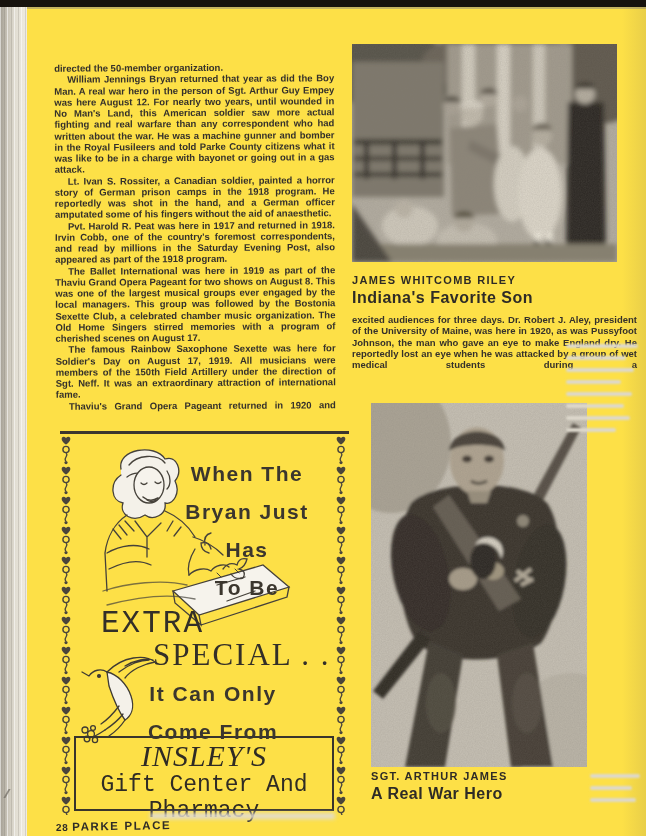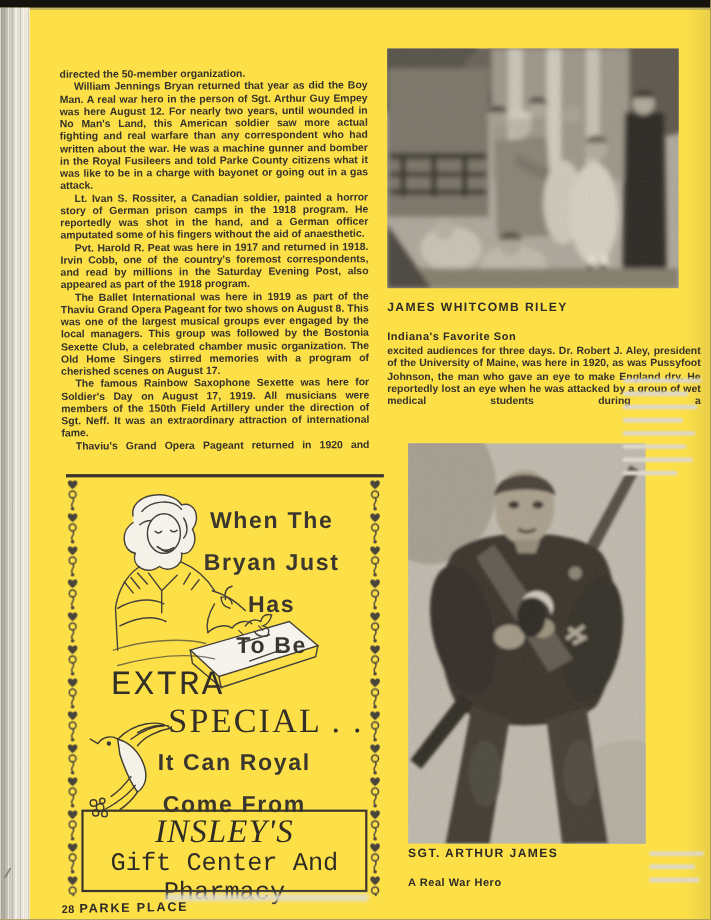--- a/index.html
+++ b/index.html
@@ -28,21 +28,21 @@
   .col { font-size:9.5px; line-height:11.25px; font-weight:bold; color:#35312b;
          text-align:justify; }
   .col p { margin:0; text-indent:13px; }
   .col p.noindent { text-indent:0; }
   .col p.fulljust { text-align-last:justify; }
   .col-left  { position:absolute; left:55px; top:62px; width:280px; transform:rotate(-0.3deg); }
   .col-right { position:absolute; left:352px; top:314px; width:285px; text-align-last:justify; }
 
   .photo-caption { position:absolute; text-align:left; font-weight:bold; color:#2e2b26; }
   .cap1 { font-size:11px; letter-spacing:1.3px; }
-  .cap2 { font-size:10px; letter-spacing:.5px; margin-top:15px; }
+  .cap2 { font-size:16px; letter-spacing:.5px; margin-top:3px; }
   .continued { position:absolute; left:352px; top:381px; width:238px; text-align:center;
                font-size:9.5px; font-weight:bold; color:#35312b; }
 
   .riley-photo { position:absolute; left:352px; top:44px; }
   .empey-photo { position:absolute; left:371px; top:403px; }
 
   
   #ad { position:absolute; left:57px; top:428px; width:295px; height:389px; }
   .ad-topline { position:absolute; left:3px; right:3px; top:3px; height:2.5px; background:#3c372e; }
   .chain { position:absolute; top:7px; }
@@ -258,21 +258,21 @@
       <circle cx="20" cy="30" r="1.4" fill="#3f3b33"></circle>
       <path d="M46 74 C42 80 36 86 30 90 M44 68 C38 76 32 80 26 84 M40 60 C34 68 28 74 22 78"></path>
       <path d="M26 84 C20 88 14 92 10 92"></path>
       <circle cx="12" cy="88" r="3.4"></circle>
         <circle cx="6" cy="84" r="3"></circle>
         <circle cx="8" cy="93" r="2.8"></circle>
       <circle cx="16" cy="94" r="2.6"></circle>
         <circle cx="14" cy="82" r="2.4"></circle>
     </svg>
 
-    <div class="ad-lead" style="top:254px">It Can Royal</div>
+    <div class="ad-lead" style="top:254px">It Can Only</div>
     <div class="ad-lead" style="top:292px">Come From</div>
 
     <div class="ad-box"></div>
     <div class="ad-name">INSLEY'S</div>
     <div class="ad-tag">Gift Center And Pharmacy</div>
   </div>
 
   <div class="ghost" style="left:566px; top:344px; width:72px;">
     <i></i>
       <i style="width:60px"></i>

